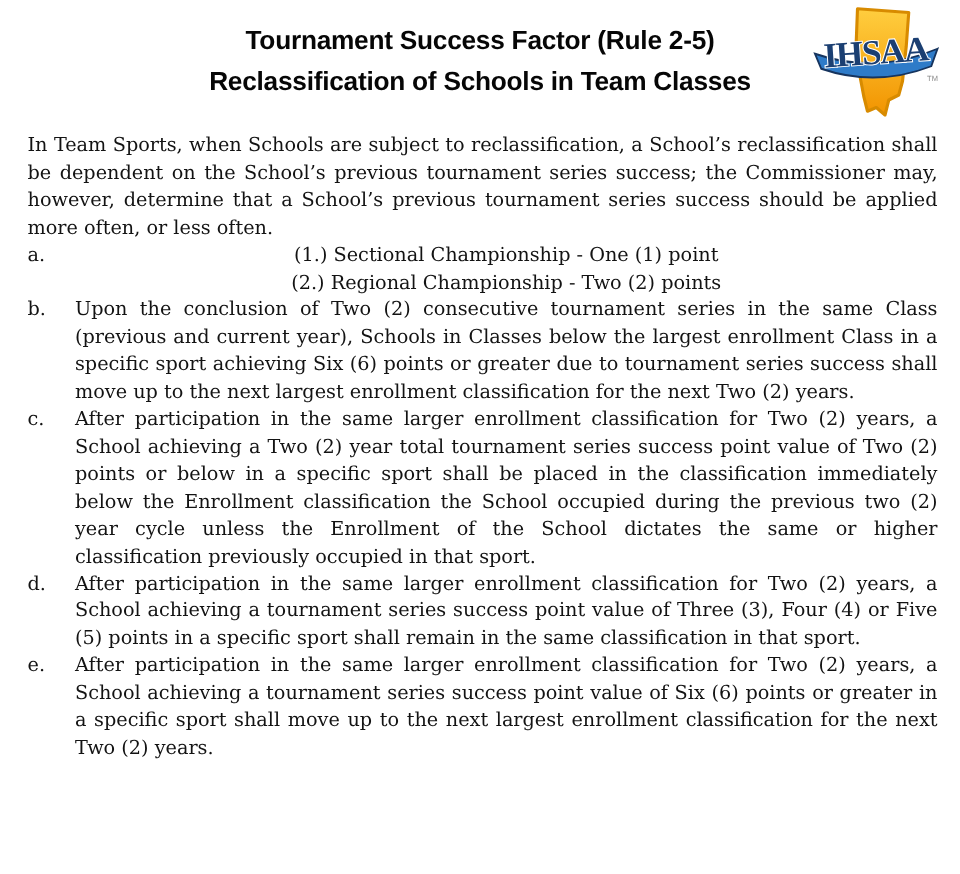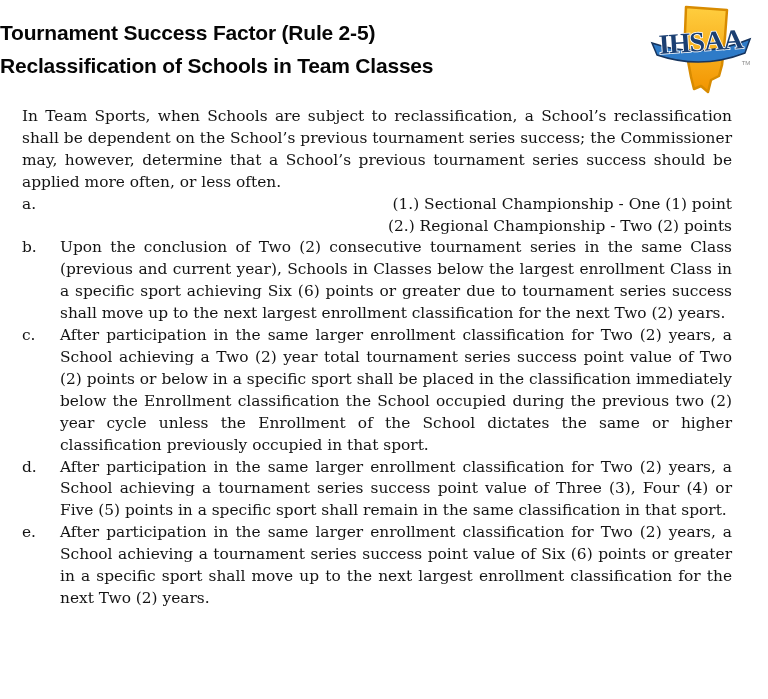--- a/index.html
+++ b/index.html
@@ -8,44 +8,44 @@
     width:768px; height:699px;
     font-family:"DejaVu Serif", serif;
     -webkit-font-smoothing:antialiased;
   }
   .page {
     position:relative; width:768px; height:699px;
     background:#ffffff; overflow:hidden;
   }
   .header { position:relative; height:100px; padding-top:16px; }
   .title-line {
-    text-align:left;
+    text-align:center;
     font-family:"Liberation Sans", sans-serif;
     font-weight:bold;
     font-size:21px;
     line-height:33px;
     letter-spacing:-0.2px;
     color:#060606;
   }
   .logo {
     position:absolute; top:3px; right:14px;
     width:106px; height:97px;
   }
   .logo svg { width:100%; height:100%; }
   .content {
-    padding:6px 36px 0 22px;
+    padding:6px 18px 0 22px;
     font-size:15.4px;
     line-height:21.9px;
     color:#131313;
   }
   .intro { text-align:justify; }
   .rule-item { display:flex; align-items:flex-start; }
   .rule-label { flex:0 0 38px; width:38px; }
   .rule-body { flex:1; text-align:justify; }
-  .subitem { text-align:right; }
+  .subitem { text-align:center; }
 </style>
 </head>
 <body>
 
 <div class="page">
 
   <div class="header">
     <div class="title-line">Tournament Success Factor (Rule 2-5)</div>
     <div class="title-line">Reclassification of Schools in Team Classes</div>
 

